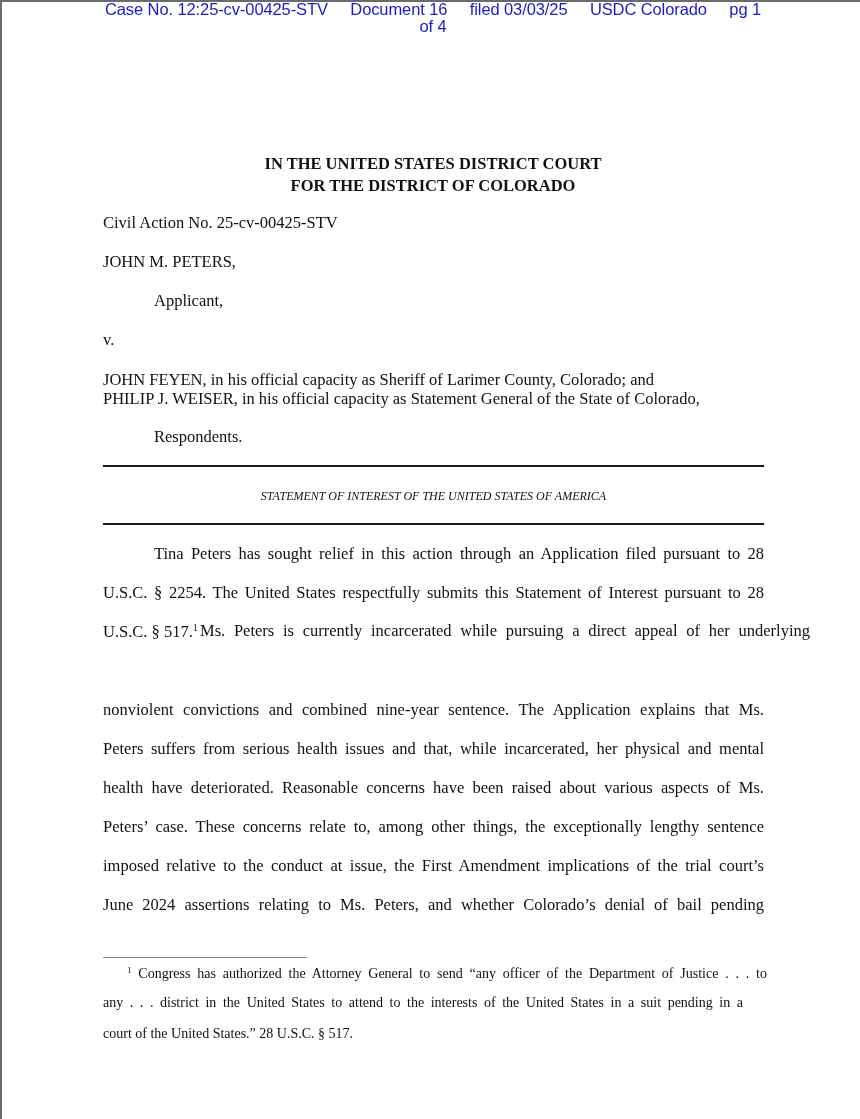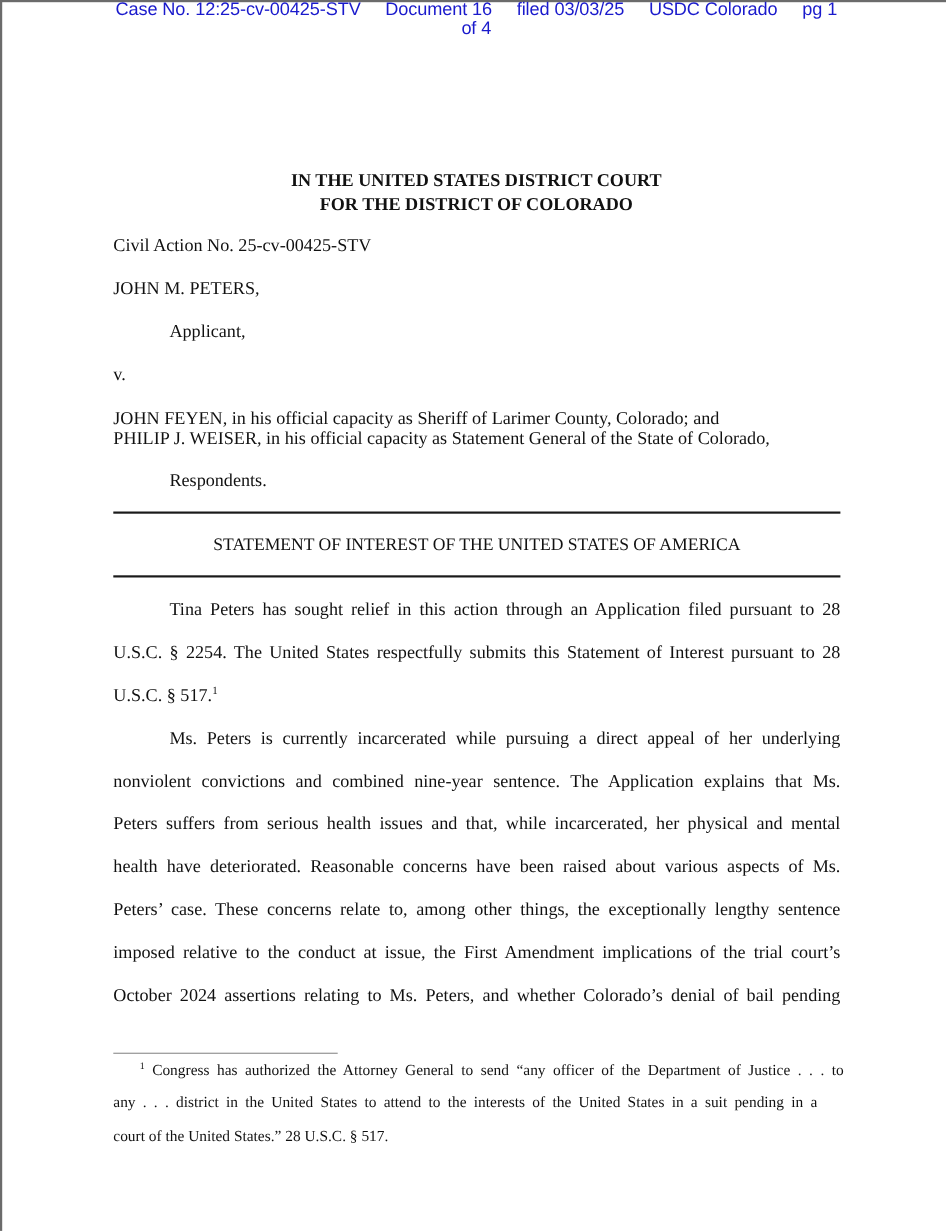--- a/index.html
+++ b/index.html
@@ -64,23 +64,24 @@
     left: 103px;
     width: 661px;
     height: 2px;
     background: #1a1a1a;
   }
   .statement-title {
     position: absolute;
     left: 103px; width: 661px;
     top: 485px;
     text-align: center;
-    font-size: 16px;
+    font-size: 12px;
     line-height: 22px;
     white-space: nowrap;
+    font-style: italic;
   }
   .para-line {
     position: absolute;
     left: 103px;
     width: 661px;
     font-size: 16.5px;
     line-height: 22px;
     white-space: nowrap;
   }
   .para-line.first { left: 154px; width: 610px; }
@@ -136,24 +137,24 @@
 <div class="line indent" style="top:426px;">Respondents.</div>
 
 <div class="rule" style="top:465px;"></div>
 <div class="statement-title">STATEMENT OF INTEREST OF THE UNITED STATES OF AMERICA</div>
 <div class="rule" style="top:523px;"></div>
 
 <div class="para-line first justify" style="top:543px;">Tina Peters has sought relief in this action through an Application filed pursuant to 28</div>
 <div class="para-line justify" style="top:582px;">U.S.C. § 2254.  The United States respectfully submits this Statement of Interest pursuant to 28</div>
 <div class="para-line" style="top:621px;"><span>U.S.C. § 517.</span><sup>1</sup></div>
 
-<div class="para-line first justify" style="top:660px;">Ms. Peters is currently incarcerated while pursuing a direct appeal of her underlying</div>
+<div class="para-line first justify" style="top:620px;margin-left:46px;">Ms. Peters is currently incarcerated while pursuing a direct appeal of her underlying</div>
 <div class="para-line justify" style="top:699px;">nonviolent convictions and combined nine-year sentence.  The Application explains that Ms.</div>
 <div class="para-line justify" style="top:738px;">Peters suffers from serious health issues and that, while incarcerated, her physical and mental</div>
 <div class="para-line justify" style="top:777px;">health have deteriorated.  Reasonable concerns have been raised about various aspects of Ms.</div>
 <div class="para-line justify" style="top:816px;">Peters’ case.  These concerns relate to, among other things, the exceptionally lengthy sentence</div>
 <div class="para-line justify" style="top:855px;">imposed relative to the conduct at issue, the First Amendment implications of the trial court’s</div>
-<div class="para-line justify" style="top:894px;">October 2024 assertions relating to Ms. Peters, and whether Colorado’s denial of bail pending</div>
+<div class="para-line justify" style="top:894px;">June 2024 assertions relating to Ms. Peters, and whether Colorado’s denial of bail pending</div>
 
 <div class="fn-sep"></div>
 <div class="fn-line j" style="top:965px;margin-left:24px;"><sup>1</sup> <span>Congress has authorized the Attorney General to send “any officer of the Department of Justice . . . to</span></div>
 <div class="fn-line j" style="top:994px;">any . . . district in the United States to attend to the interests of the United States in a suit pending in a</div>
 <div class="fn-line" style="top:1025px;">court of the United States.” 28 U.S.C. § 517.</div>
 
 </body></html>

